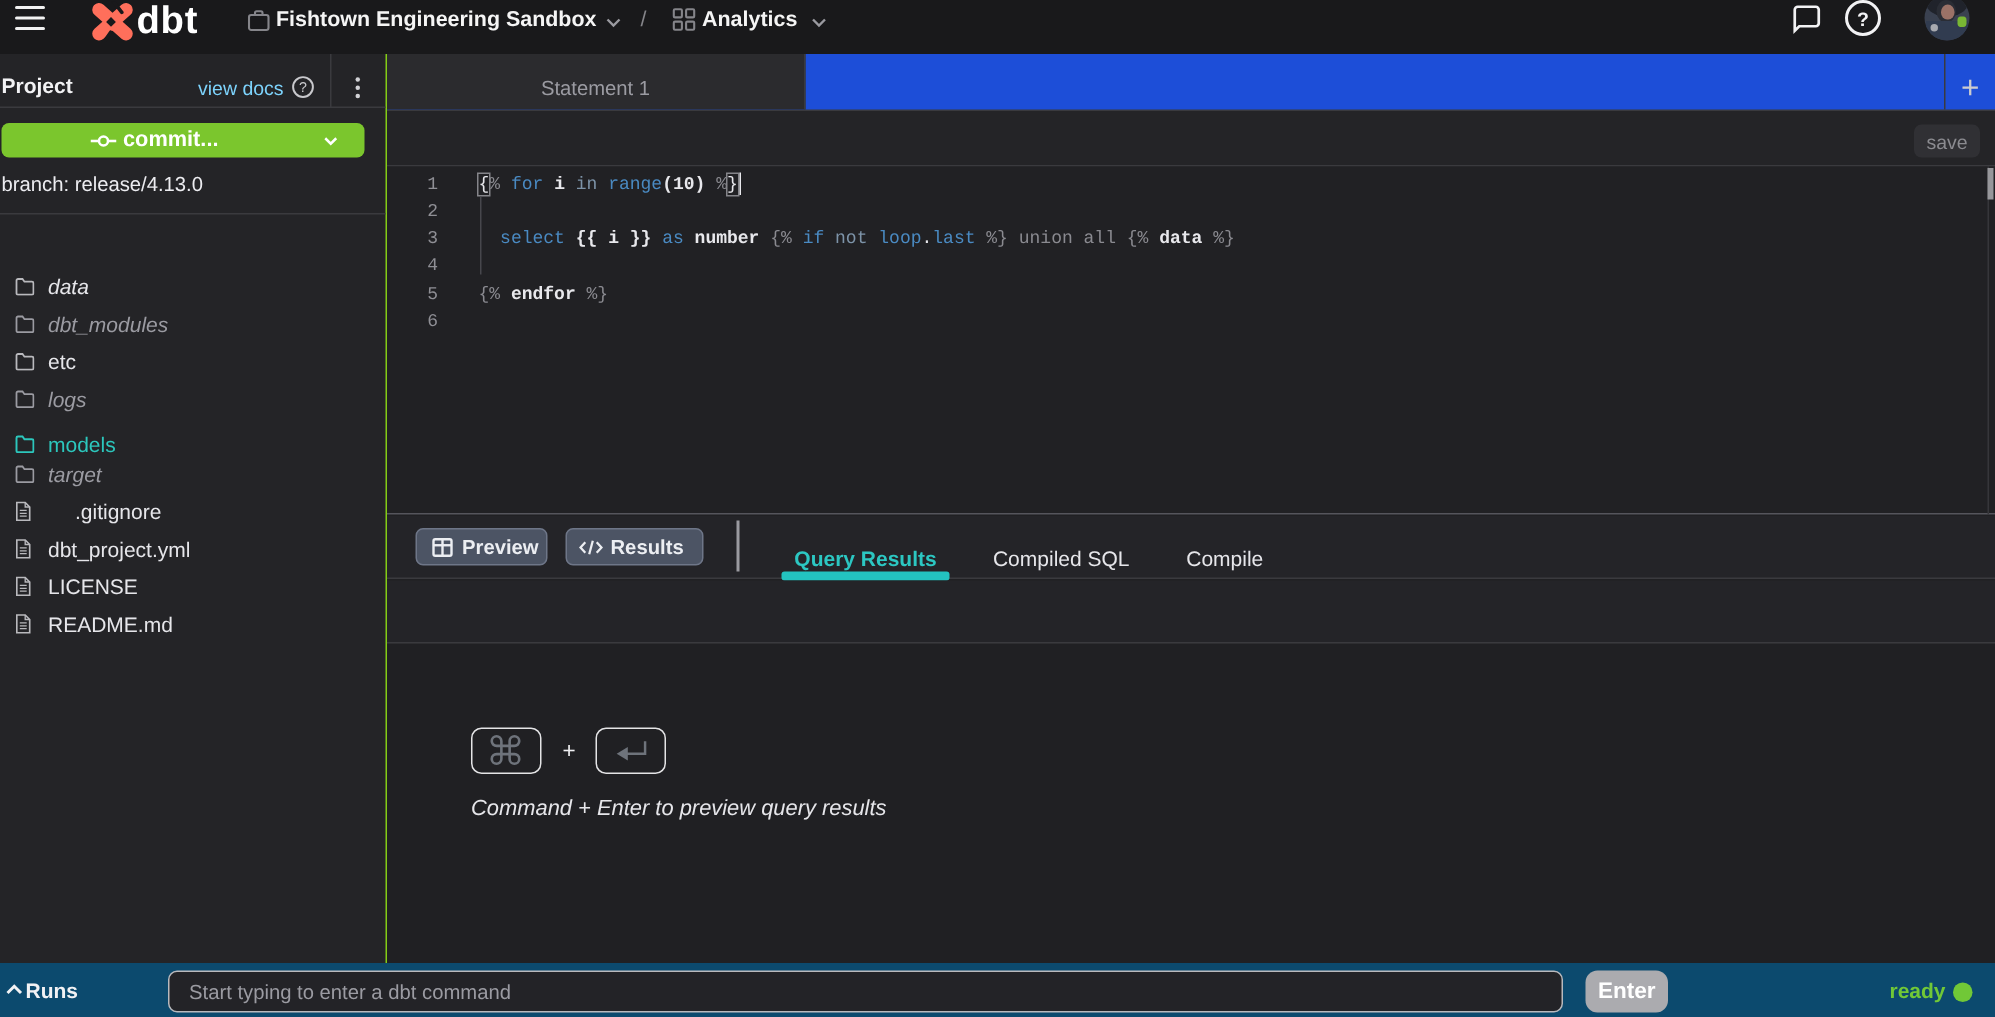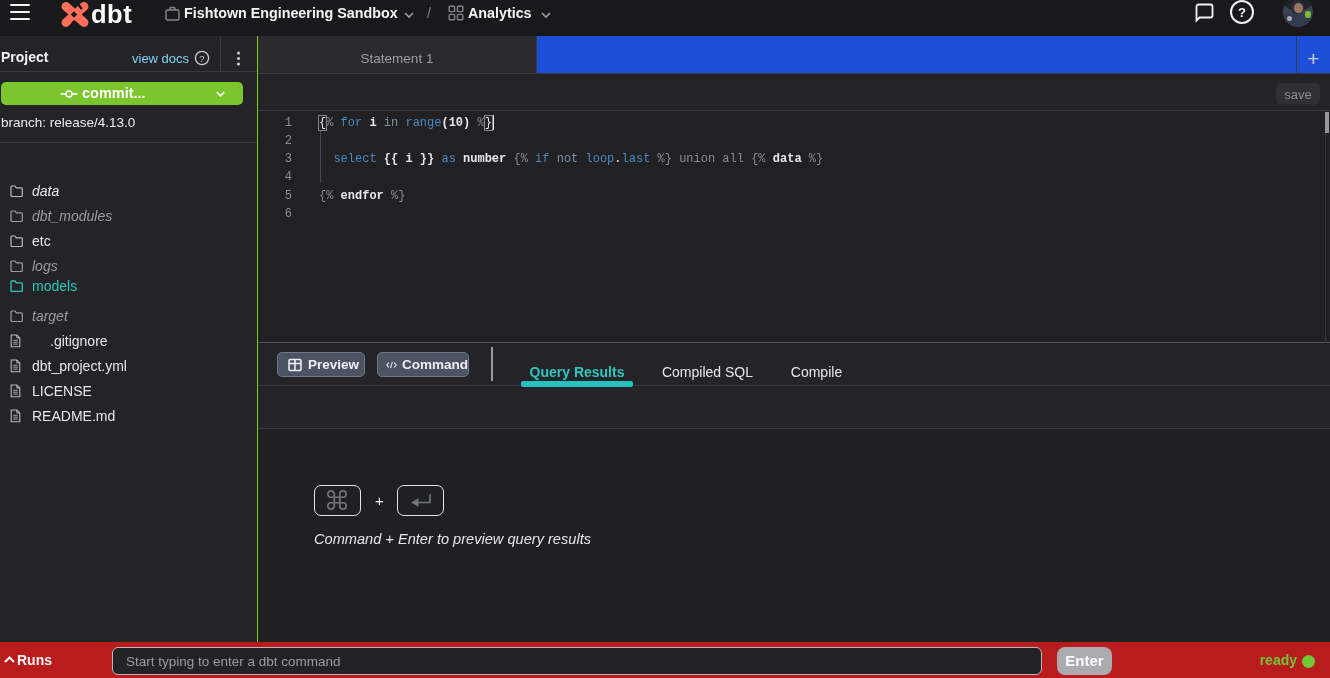--- a/index.html
+++ b/index.html
@@ -55,21 +55,21 @@
   #qrline { left:263px; top:37px; width:112px; height:5.5px; background:#23c3c0; border-radius:2px; }
 
   
   #resband { left:258px; top:387px; width:1072px; height:42px; background:#242428; border-bottom:1px solid #3a3a3e; }
   #resarea { left:258px; top:430px; width:1072px; height:212px; background:#202023; }
   .keybox { position:absolute; top:55px; width:47px; height:31px; border:1.5px solid #e4e4e6; border-radius:7px; }
   #kbplus { left:117px; top:62px; color:#f0f0f2; font-size:15px; }
   #caption { left:56px; top:100.5px; font-style:italic; font-size:14.6px; color:#e6e6ea; }
 
   
-  #botbar { left:0; top:642px; width:1330px; height:36px; background:#b91c1c;padding-left:36px; }
+  #botbar { left:0; top:642px; width:1330px; height:36px; background:#0c4a6e;padding-left:36px; }
   #runs { left:17px; top:10px; font-size:14px; font-weight:bold; color:#f2f2f4; }
   #cmdinput { left:112px; top:5px; width:930px; height:28px; border:1px solid #b9b9bd; border-radius:6px; background:#232327; color:#9b9ba2; font-size:13.5px; display:flex; align-items:center; padding-left:13px; }
   #enterbtn { left:1057px; top:4.5px; width:55px; height:28.5px; background:#ababaf; border-radius:8px; color:#fff; font-size:15px; font-weight:bold; display:flex; align-items:center; justify-content:center; }
   #ready { right:33px; top:10px; font-size:14px; font-weight:bold; color:#71c837; }
   #greendot { right:15.5px; top:13px; width:13px; height:13px; border-radius:50%; background:#71c837; }
 </style>
 </head>
 <body>
 <div id="page">
 
@@ -174,21 +174,21 @@
           <path d="M1 10.5 V2 a1 1 0 0 1 1-1 h3 l1.3 1.8 h5 a1 1 0 0 1 1 1 V10.5 a1 1 0 0 1 -1 1 h-9.3 a1 1 0 0 1 -1-1 z"></path>
         </svg>
         <span style="margin-left:9px;">etc</span>
       </div>
     <div class="row ital" style="left:10px; top:217.5px;">
         <svg width="13" height="12" viewBox="0 0 13 12" fill="none" stroke="#9b9ba2" stroke-width="1.2">
           <path d="M1 10.5 V2 a1 1 0 0 1 1-1 h3 l1.3 1.8 h5 a1 1 0 0 1 1 1 V10.5 a1 1 0 0 1 -1 1 h-9.3 a1 1 0 0 1 -1-1 z"></path>
         </svg>
         <span style="margin-left:9px;">logs</span>
       </div>
-    <div class="row teal" style="left:10px; top:237px;">
+    <div class="row teal" style="left:10px; top:247px;">
         <svg width="13" height="12" viewBox="0 0 13 12" fill="none" stroke="#2cc7bd" stroke-width="1.3">
           <path d="M1 10.5 V2 a1 1 0 0 1 1-1 h3 l1.3 1.8 h5 a1 1 0 0 1 1 1 V10.5 a1 1 0 0 1 -1 1 h-9.3 a1 1 0 0 1 -1-1 z"></path>
         </svg>
         <span style="margin-left:9px;">models</span>
       </div>
     <div class="row ital" style="left:10px; top:267.5px;">
         <svg width="13" height="12" viewBox="0 0 13 12" fill="none" stroke="#9b9ba2" stroke-width="1.2">
           <path d="M1 10.5 V2 a1 1 0 0 1 1-1 h3 l1.3 1.8 h5 a1 1 0 0 1 1 1 V10.5 a1 1 0 0 1 -1 1 h-9.3 a1 1 0 0 1 -1-1 z"></path>
         </svg>
         <span style="margin-left:9px;">target</span>
@@ -273,21 +273,21 @@
           <line x1="7" y1="1.5" x2="7" y2="12.5"></line>
       </svg>
       <span style="margin-left:6px;">Preview</span>
     </div>
     <div class="pbtn" style="left:119px; width:92px;">
       <svg style="margin-left:8px;" width="16" height="12" viewBox="0 0 16 12" fill="none" stroke="#eceef2" stroke-width="1.5">
         <path d="M4.2 2.5 L1 6 L4.2 9.5"></path>
           <path d="M11.8 2.5 L15 6 L11.8 9.5"></path>
           <line x1="9.2" y1="1.5" x2="6.8" y2="10.5"></line>
       </svg>
-      <span style="margin-left:5px;">Command</span>
+      <span style="margin-left:5px;">Results</span>
     </div>
     <div class="abs" id="vdiv"></div>
     <div class="ptab" id="qr" style="left:263px; width:112px;">Query Results</div>
     <div class="abs" id="qrline"></div>
     <div class="ptab" style="left:402px; width:95px;">Compiled SQL</div>
     <div class="ptab" style="left:531px; width:55px;">Compile</div>
   </div>
 
   <div class="abs" id="resband"></div>
   <div class="abs" id="resarea">

